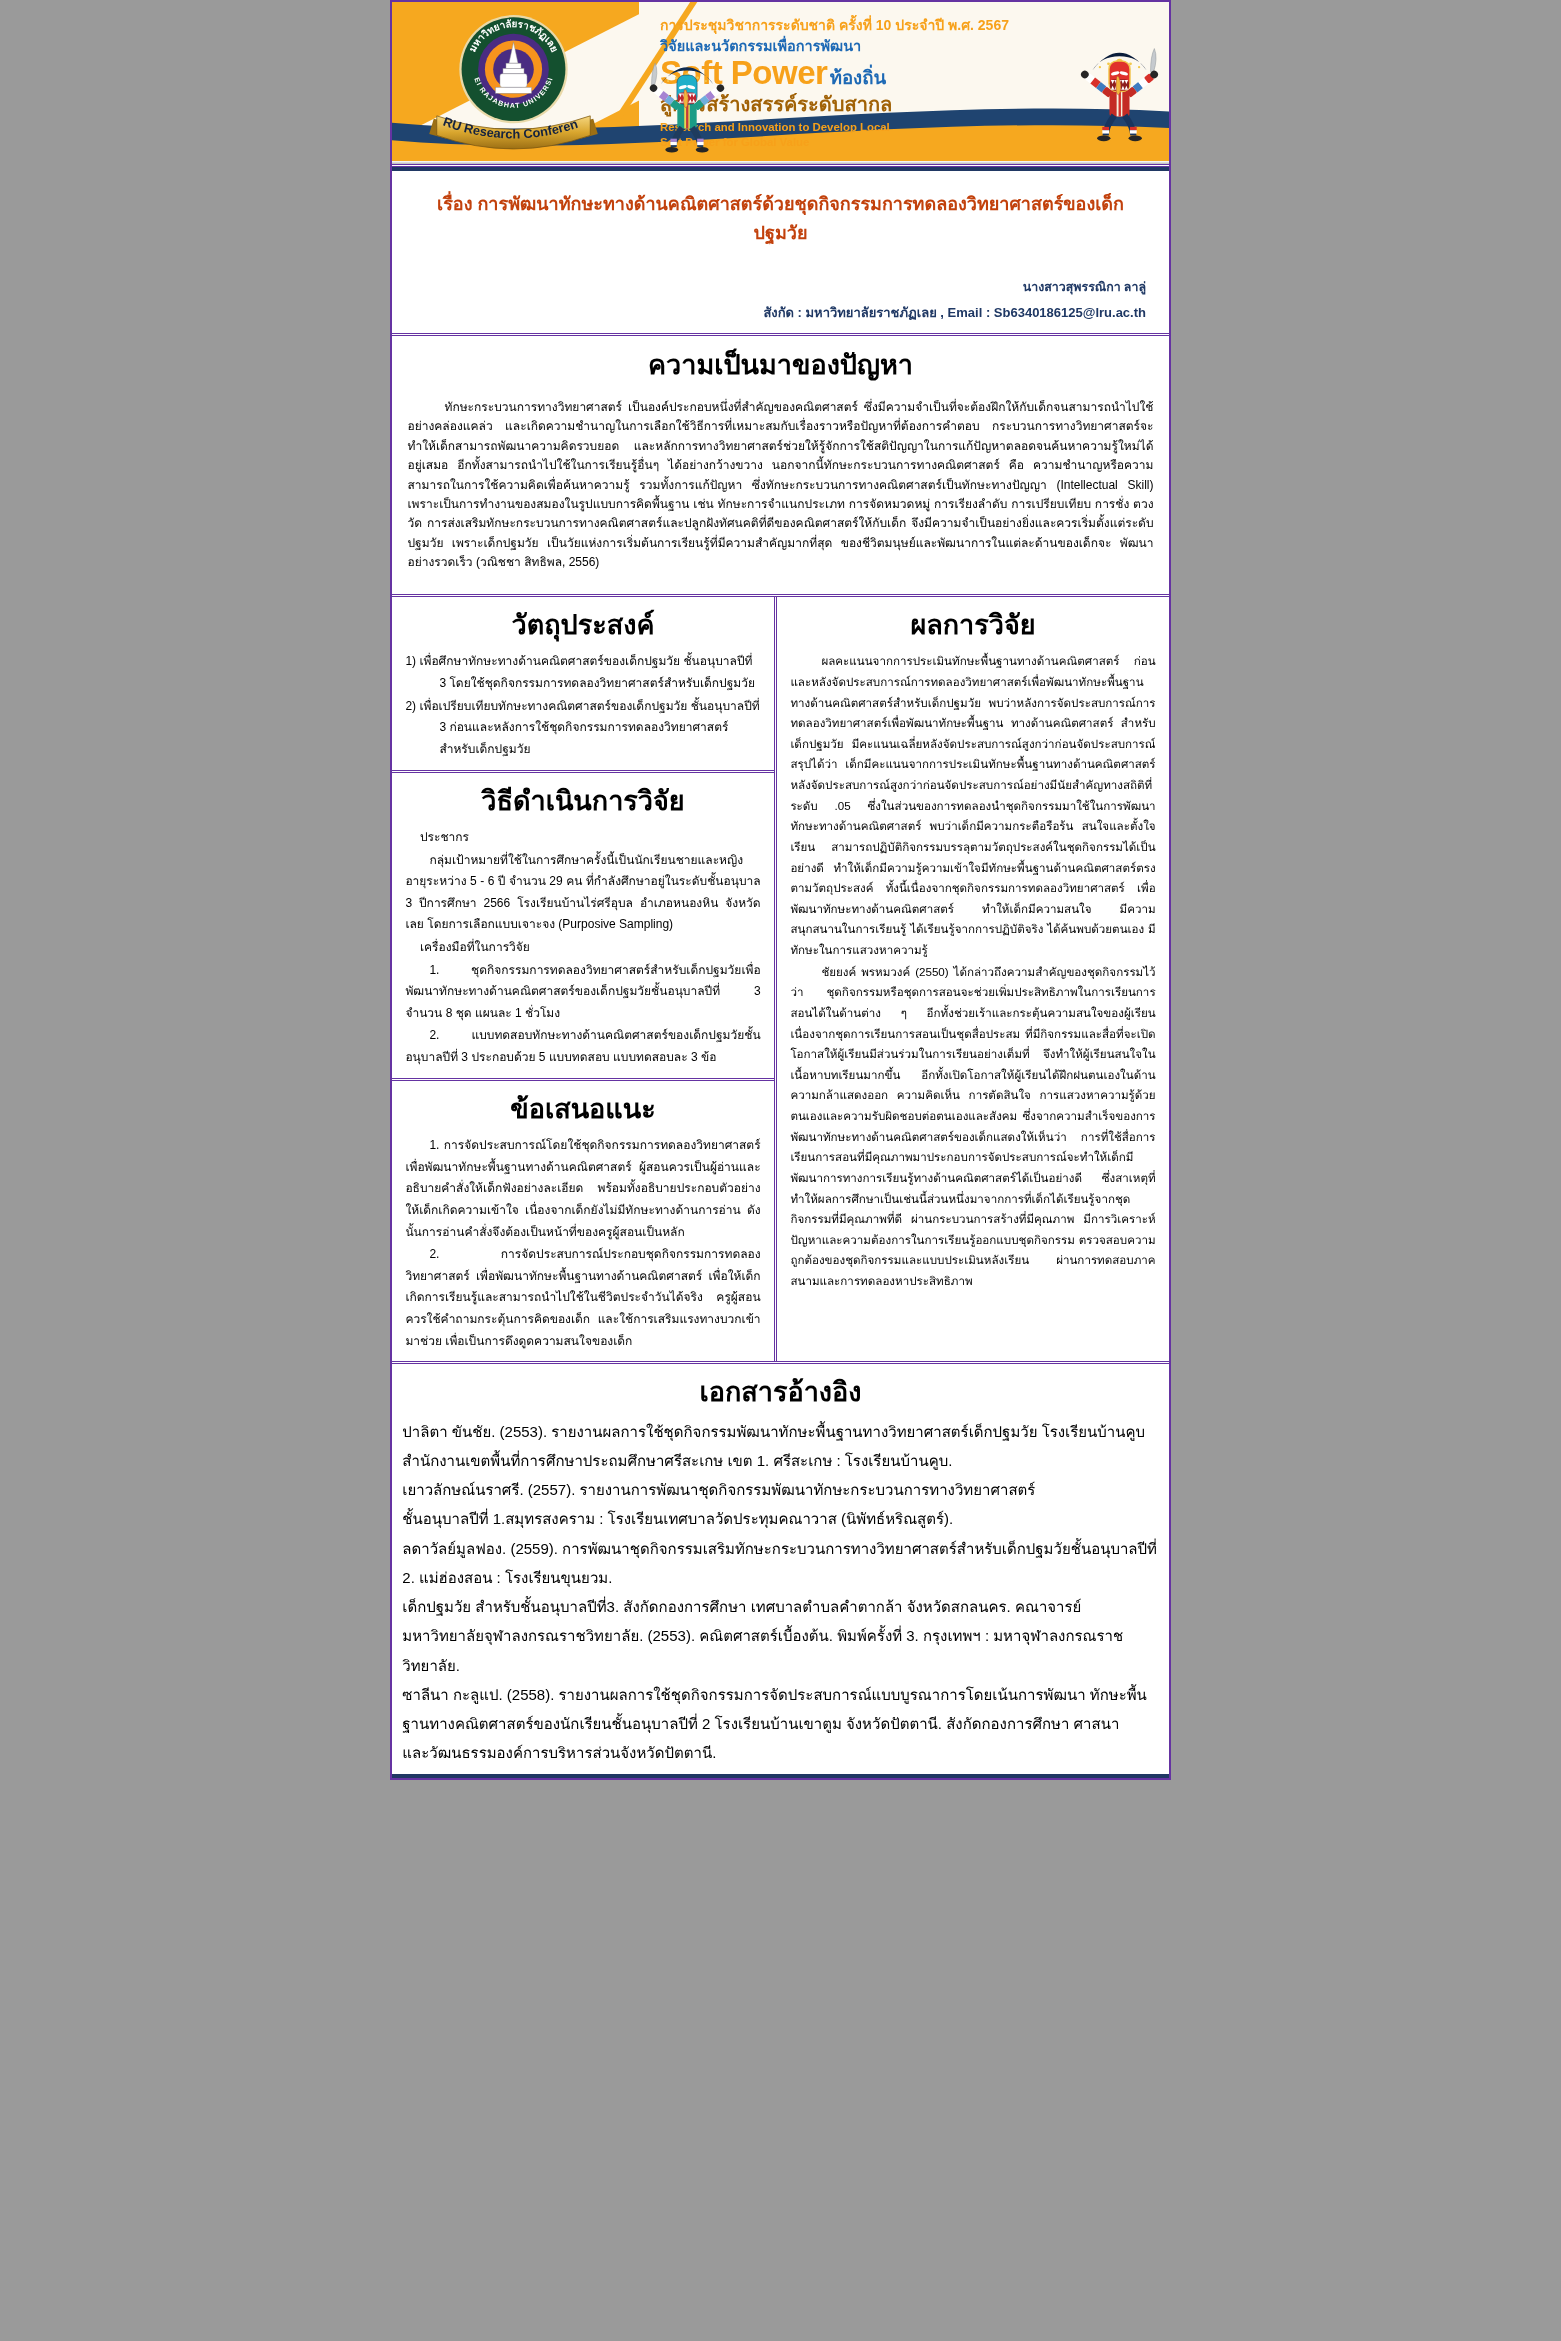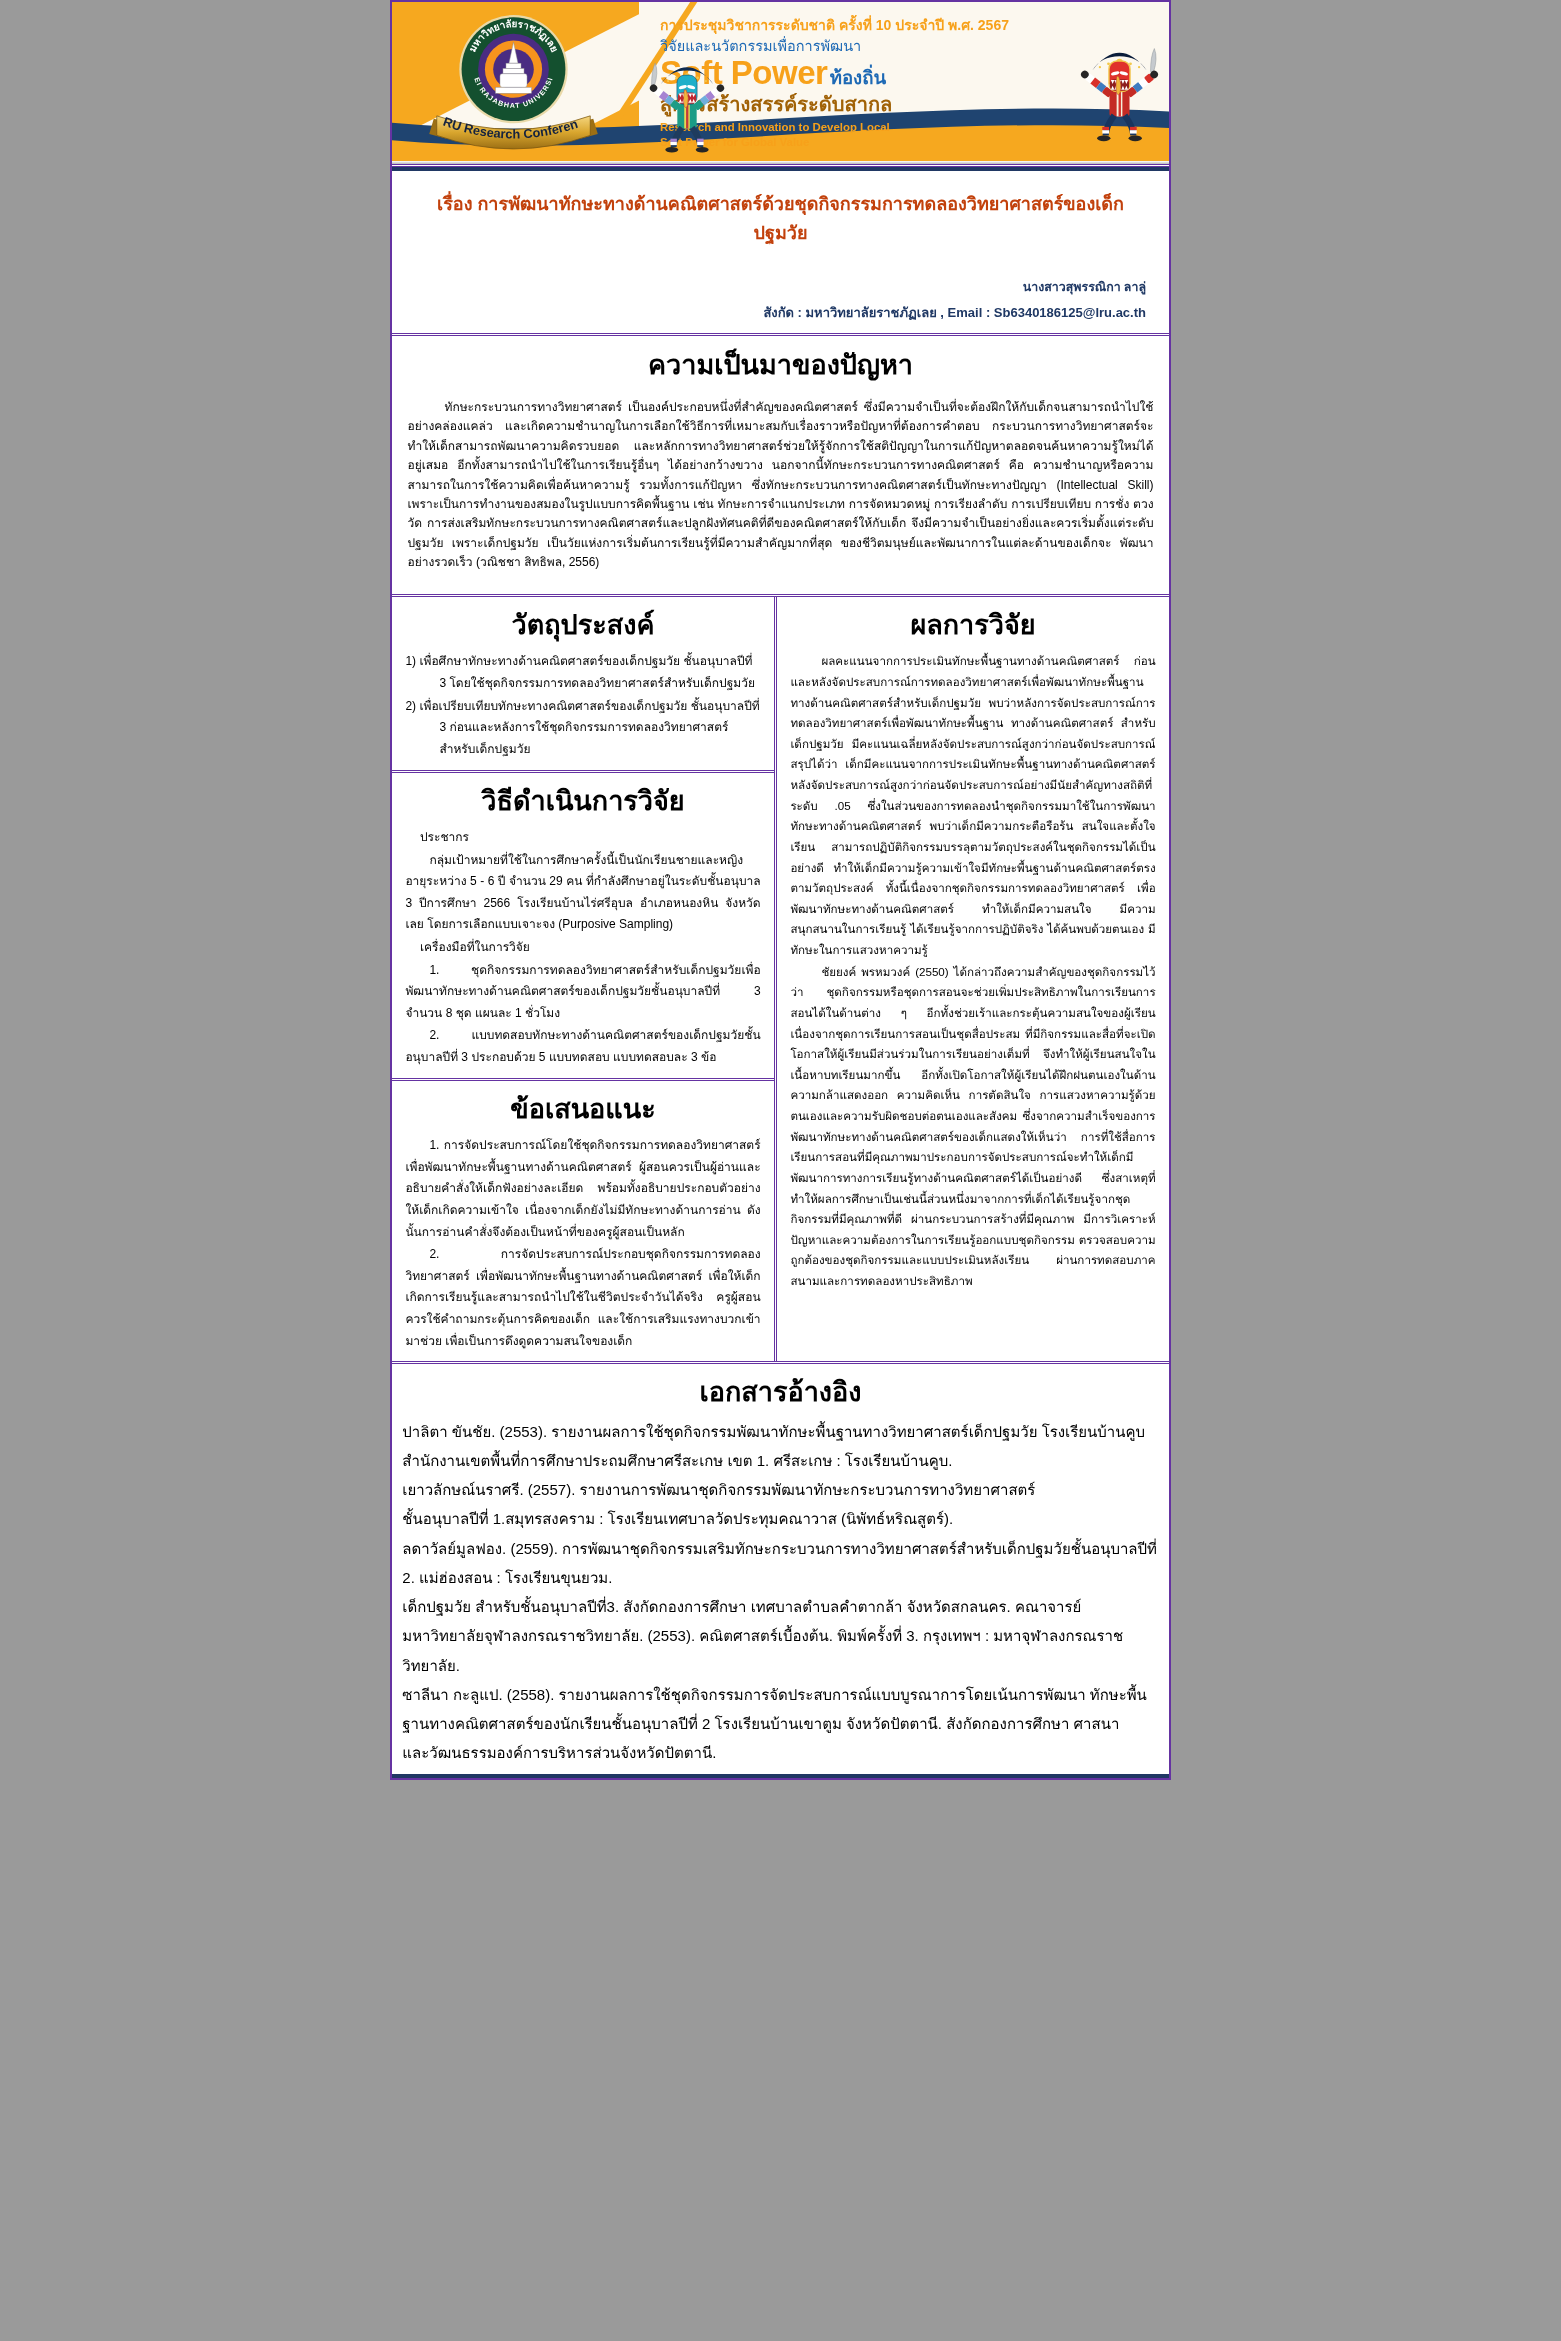--- a/index.html
+++ b/index.html
@@ -7,21 +7,21 @@
         font-family:"Liberation Sans","DejaVu Sans",sans-serif;color:#000;box-sizing:border-box;}
   
   .banner{position:relative;height:159px;background:#FCF8EF;overflow:hidden;}
   .orange-left{position:absolute;left:0;top:0;width:247px;height:100%;background:#F6A81F;}
   .white-slash{position:absolute;left:-67px;top:77px;width:392px;height:77px;background:#FCF8EF;transform:rotate(-27deg);}
   .orange-line{position:absolute;left:264px;top:-24px;width:6.2px;height:155px;background:#F6A81F;transform:rotate(33deg);}
   .banner-wave{position:absolute;left:0;bottom:0;width:100%;height:62px;}
   .seal-wrap{position:absolute;left:31px;top:4.1px;}
   .banner-text{position:absolute;left:268px;right:49px;top:5.2px;line-height:1.15;}
   .bt1{font-size:14px;font-weight:bold;color:#F7A11A;margin-top:10.3px;}
-  .bt2{font-size:14.5px;font-weight:normal;color:#1D69B5;margin-top:4.1px;}
+  .bt2{font-size:14.5px;font-weight:bold;color:#1D69B5;margin-top:4.1px;}
   .bt3{margin-top:0px;}
   .bt3 .sp{font-size:33px;font-weight:900;color:#F7A11A;letter-spacing:-0.5px;}
   .bt3 .spl{font-size:18.6px;font-weight:bold;color:#1D69B5;}
   .bt4{font-size:20px;font-weight:bold;color:#a16207;margin-top:1px;}
   .bt5{font-size:11.4px;font-weight:bold;color:#F7A11A;margin-top:5.2px;}
   .bt6{font-size:11.4px;font-weight:bold;color:#F7A11A;margin-top:1px;}
   .char{position:absolute;}
   .char-left{left:254px;top:49px;width:82px;height:109px;}
   .char-right{right:7.2px;top:29px;width:85px;height:123px;}
   

